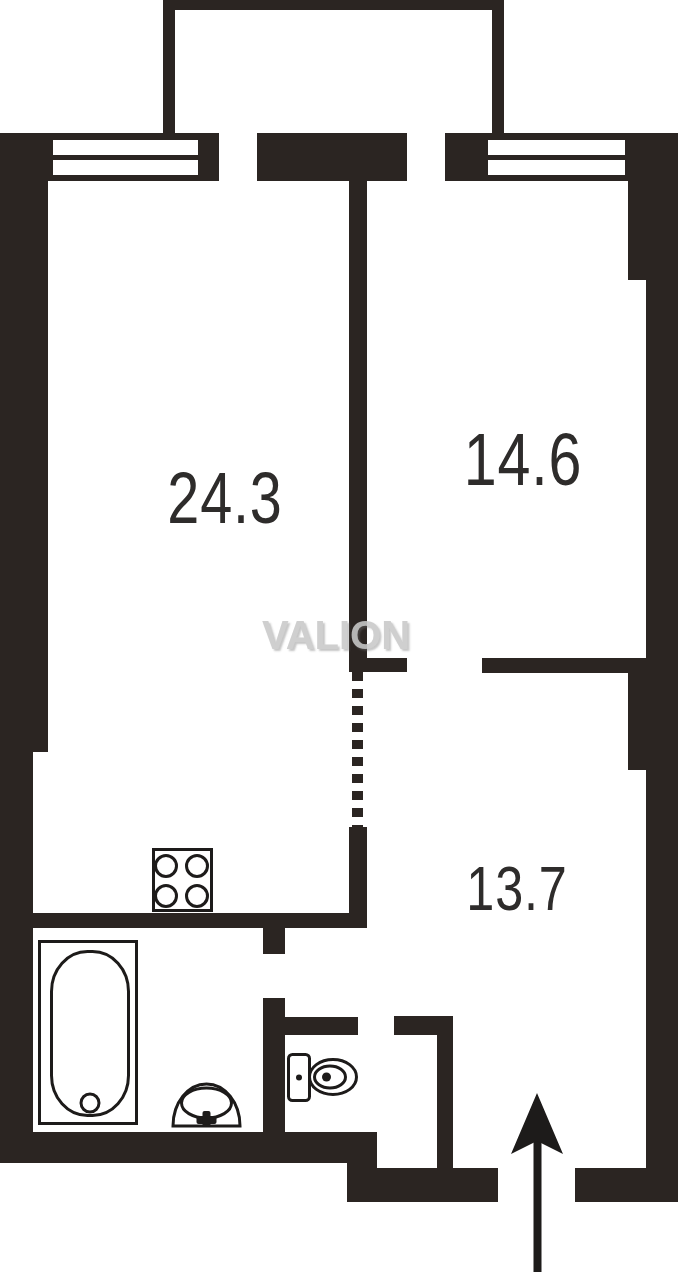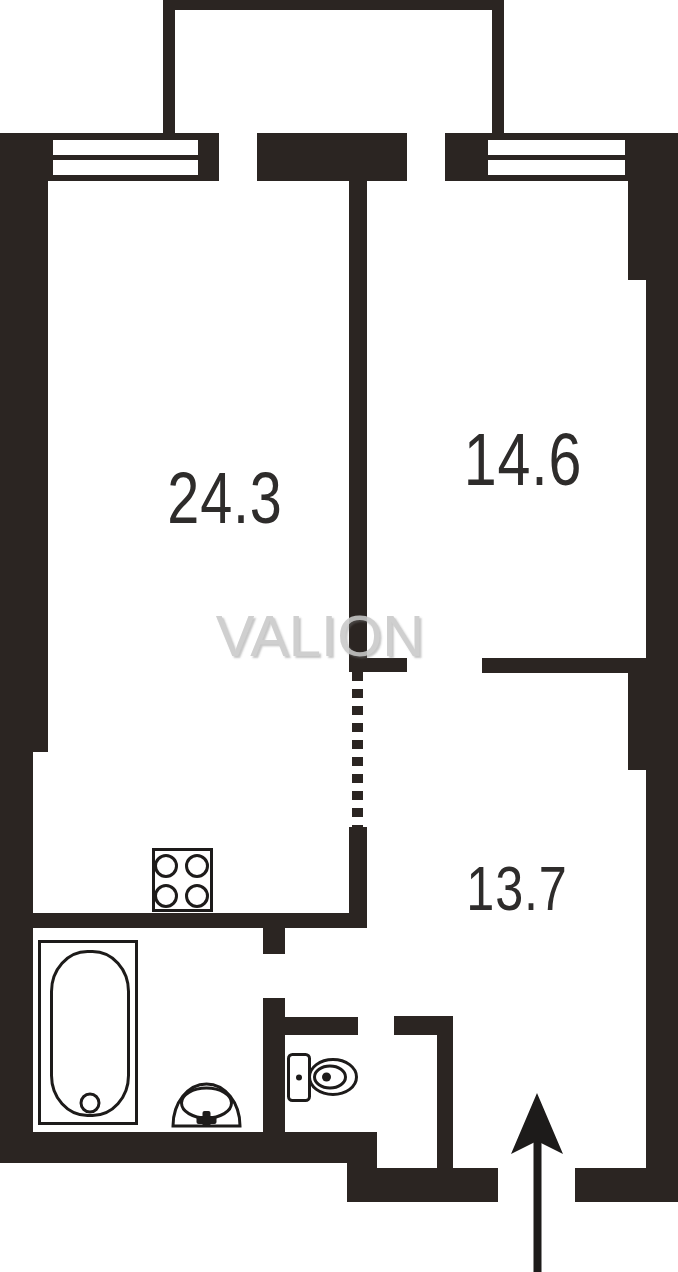--- a/index.html
+++ b/index.html
@@ -83,23 +83,23 @@
     white-space: nowrap;
     transform: translate(-50%, -50%) scaleX(0.8);
     letter-spacing: 1px;
   }
   .label-24 { left:225px; top:498px; font-size:72px; }
   .label-14 { left:523px; top:459px; font-size:74px; }
   .label-13 { left:517px; top:888px; font-size:63px; }
 
   
   .watermark {
-    position:absolute; left:320px; top:635px; z-index:4;
+    position:absolute; left:336px; top:635px; z-index:4;
     transform: translate(-50%, -50%);
-    font-size:58px; font-weight:normal; letter-spacing:0px;
+    font-size:40px; font-weight:bold; letter-spacing:0px;
     color: var(--watermark); opacity:0.88;
     text-shadow: 2px 2px 2px rgba(110,110,110,0.45);
     white-space: nowrap;
   }
 
   
   .fixtures { position:absolute; left:0; top:0; z-index:2; }
   .fixtures .s  { stroke: var(--line); fill:none; stroke-width:3; }
   .fixtures .sw { stroke: var(--line); fill:#fff;  stroke-width:3; }
   .fixtures .f  { fill: var(--line); stroke:none; }

